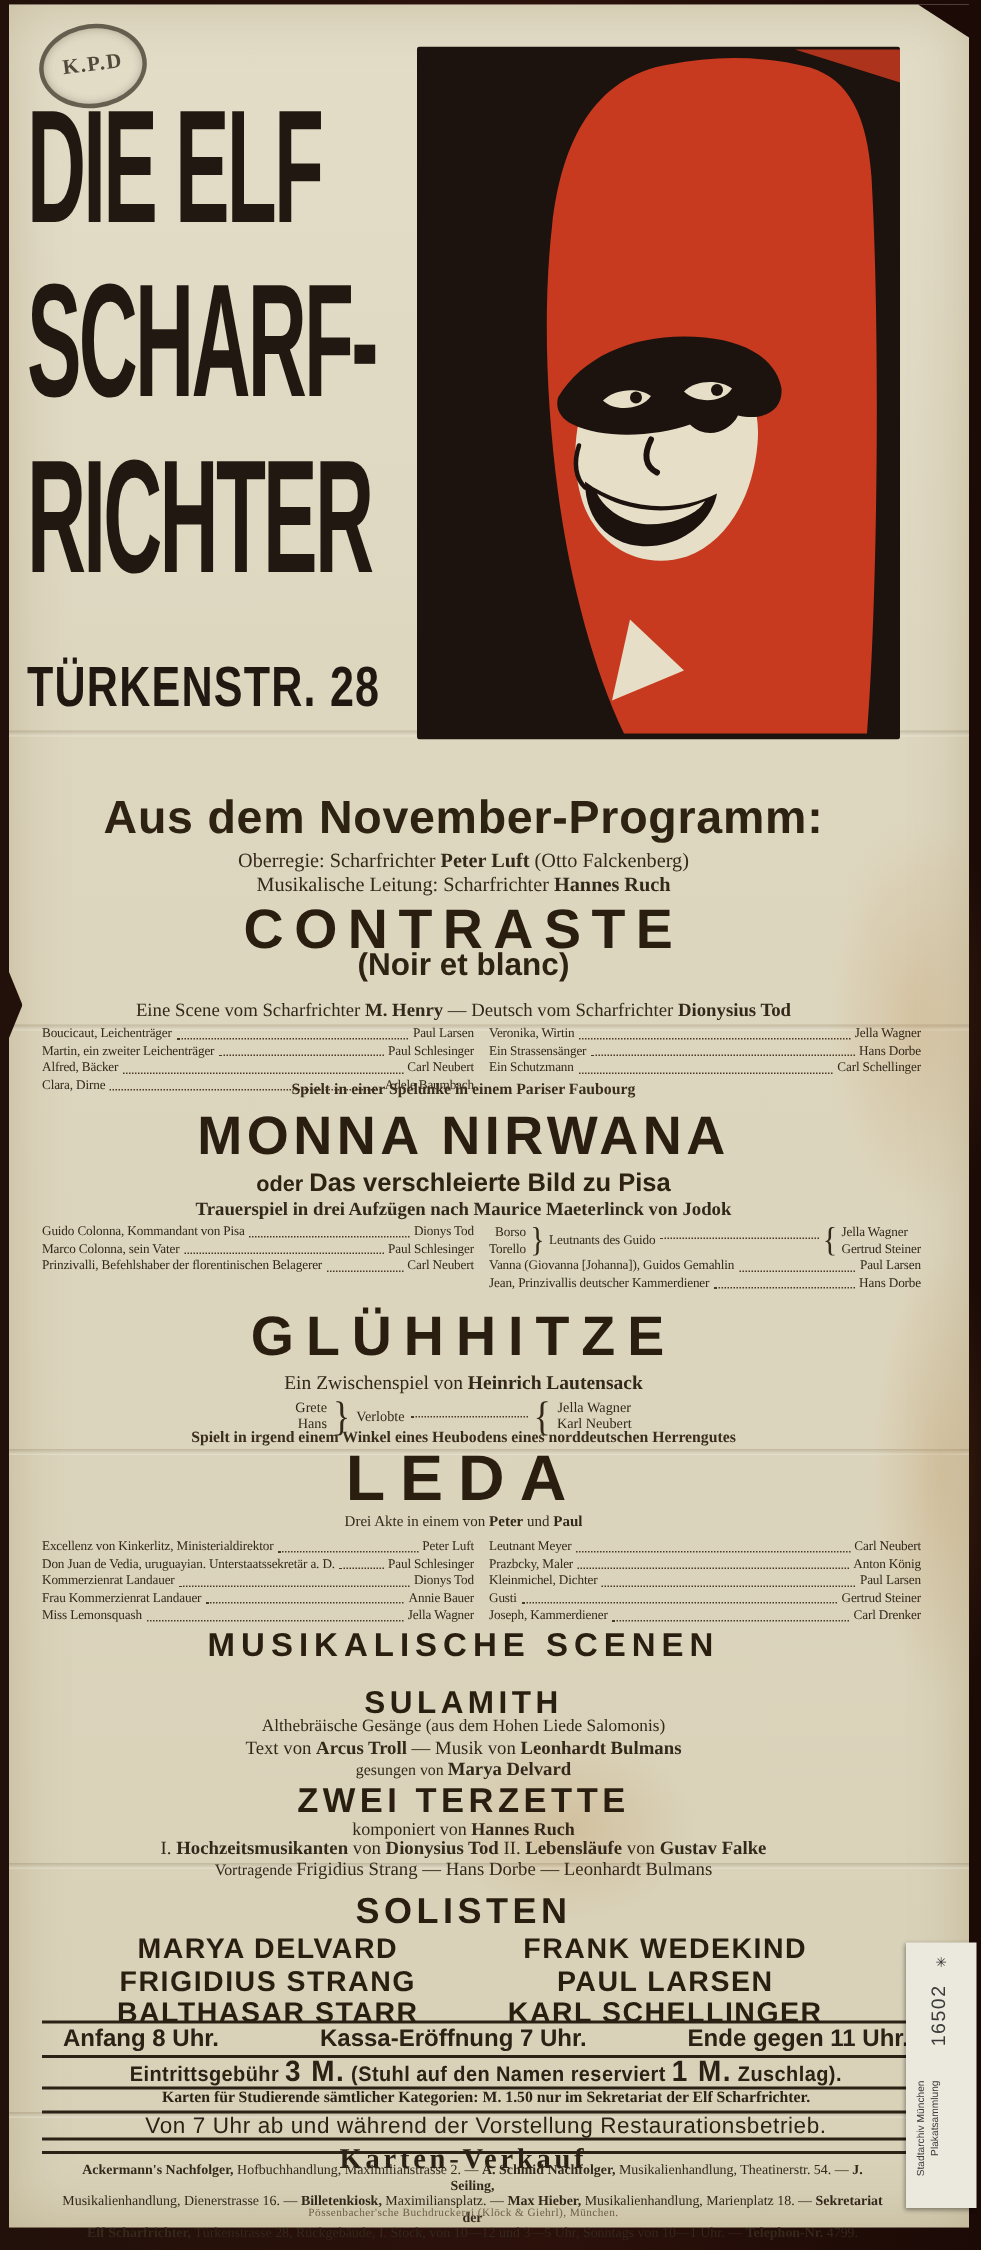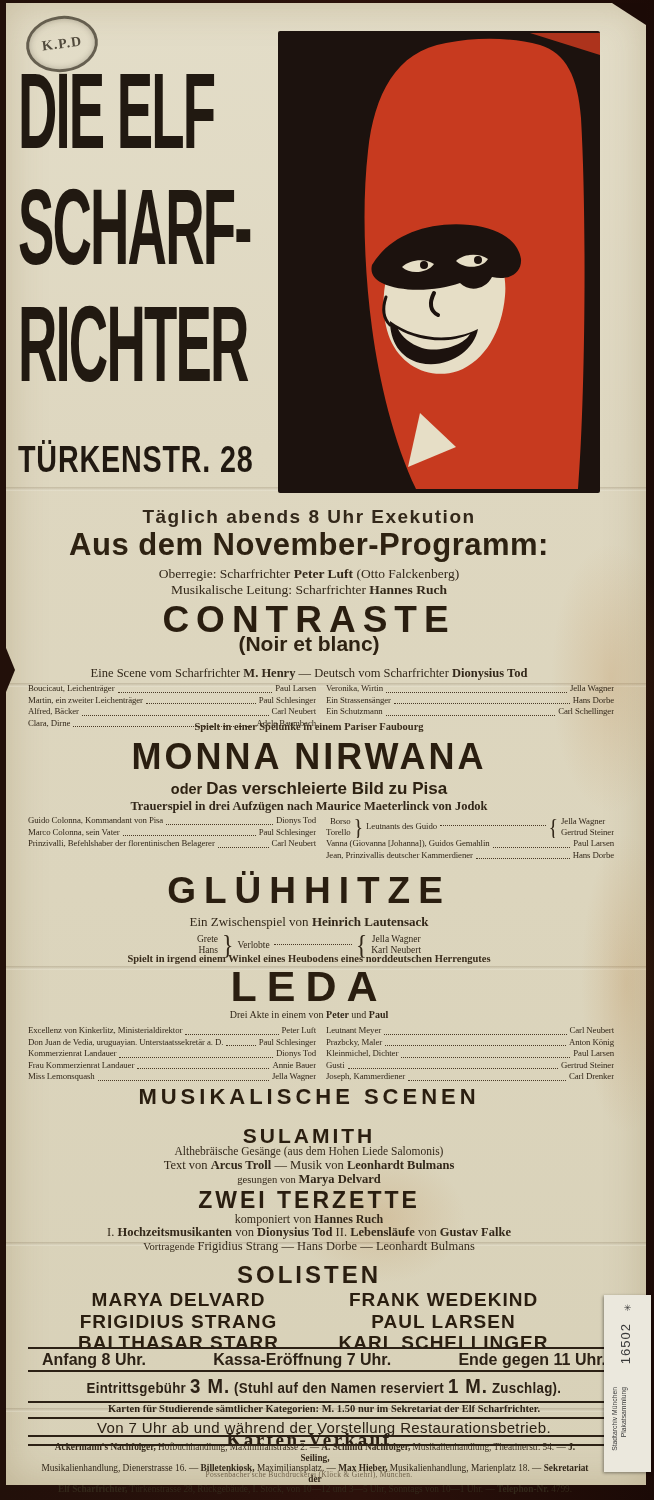--- a/index.html
+++ b/index.html
@@ -78,21 +78,21 @@
   
   .sol-names{position:absolute;left:40px;right:70px;top:1286px;display:flex;}
   .sol-col{flex:1 1 50%;text-align:center;}
   .soloist-name{font-weight:bold;font-size:19px;line-height:21.5px;letter-spacing:1px;color:#2a1e10;white-space:nowrap;}
   
   .infobox{position:absolute;left:22px;right:26px;top:1344px;}
   .irule{height:2px;background:#2c2115;}
   .irule.dbl{height:7px;background:none;border-top:2px solid #2c2115;border-bottom:2px solid #2c2115;}
   .times{display:flex;justify-content:space-between;align-items:center;height:21px;
     font-weight:bold;font-size:16px;padding:0 14px;color:#2c2115;}
-  .admission{height:29px;display:flex;justify-content:center;align-items:center;}
+  .admission{height:19px;display:flex;justify-content:center;align-items:center;}
   .admission>span{display:inline-block;transform:scaleX(.95);font-weight:bold;font-size:14px;
     letter-spacing:.3px;white-space:nowrap;color:#2c2115;}
   .admission .b{font-size:1.4em;letter-spacing:1px;}
   .students{height:14px;text-align:center;font-family:"Liberation Serif",serif;font-weight:bold;
     font-size:10.5px;color:#2c2115;}
   .restaurant{height:16px;text-align:center;font-size:15px;letter-spacing:.4px;color:#2c2115;}
   .karten{top:1426px;font-family:"Liberation Serif",serif;font-weight:bold;font-size:19px;letter-spacing:2.5px;color:#2c2115;}
   .fineprint{position:absolute;left:34px;right:56px;top:1439px;text-align:center;
     font-family:"Liberation Serif",serif;font-size:9.3px;line-height:10.6px;color:#33281a;}
   .printer{top:1467px;font-family:"Liberation Serif",serif;font-size:7.5px;color:#6e6049;letter-spacing:.3px;}
@@ -142,21 +142,20 @@
       <circle cx="146" cy="234" r="4" fill="#1c120e"></circle>
       <circle cx="200" cy="229" r="4" fill="#1c120e"></circle>
       <path d="M156 262 C151 272 152 280 160 284" stroke="#1c120e" stroke-width="4" fill="none" stroke-linecap="round"></path>
       <path d="M108 266 C104 278 106 288 112 294" stroke="#1c120e" stroke-width="3" fill="none" stroke-linecap="round"></path>
       <path d="M112 290 C136 308 172 312 200 298 C196 320 170 338 142 332 C122 327 112 310 112 290 Z" fill="#1c120e"></path>
       <path d="M120 298 C142 311 172 313 192 303 C186 314 162 322 144 317 C132 313 124 306 120 298 Z" fill="#e6dec6"></path>
       <path d="M142 382 L130 436 L178 416 Z" fill="#e6dec6"></path>
     </svg>
   </div>
 
-  <div class="cx tagline">Täglich abends 8 Uhr Exekution</div>
   <div class="cx nov-heading">Aus dem November-Programm:</div>
   <div class="cx credit-line" style="top:563px"><span>Oberregie:  Scharfrichter </span><span class="b">Peter Luft</span><span> (Otto Falckenberg)</span></div>
   <div class="cx credit-line" style="top:579px"><span>Musikalische Leitung:  Scharfrichter </span><span class="b">Hannes Ruch</span></div>
 
   <div class="cx sec-title t-contraste">CONTRASTE</div>
   <div class="cx noir">(Noir et blanc)</div>
   <div class="cx byline" style="top:663px"><span>Eine Scene vom Scharfrichter </span><span class="b">M. Henry</span><span>  —  Deutsch vom Scharfrichter </span><span class="b">Dionysius Tod</span></div>
   <div class="cast-wrap" style="top:680px">
     <div class="cast-col">
         <div class="cast-row">

